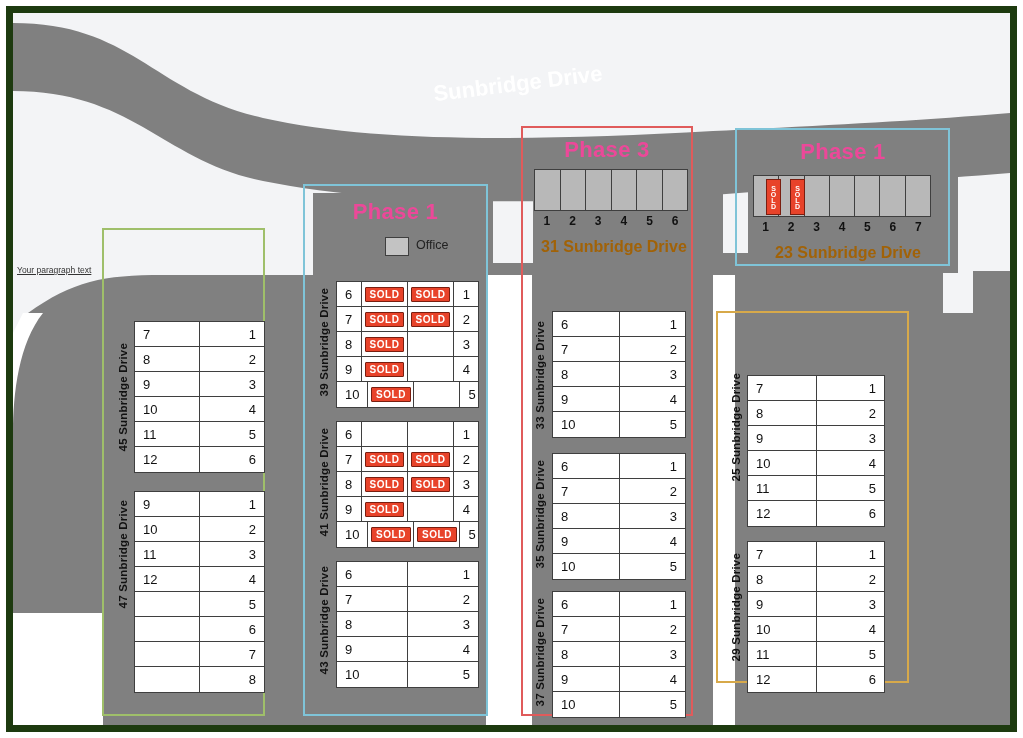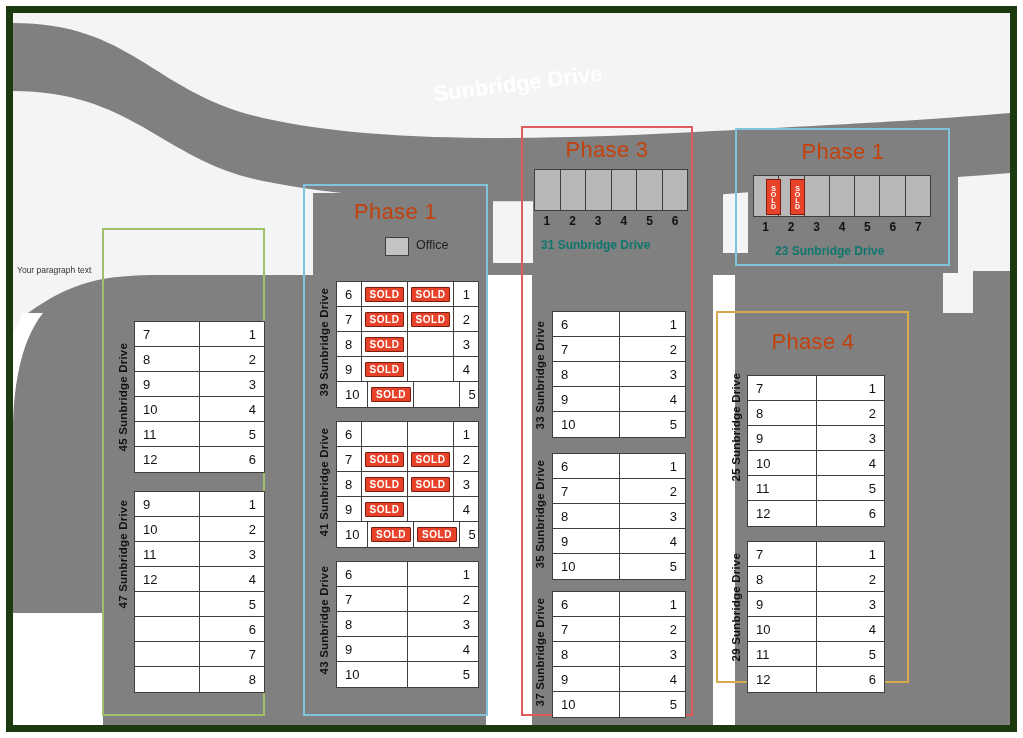--- a/index.html
+++ b/index.html
@@ -3,48 +3,48 @@
 <meta charset="utf-8">
 <style>
   html,body{margin:0;padding:0;background:#ffffff;}
   body{font-family:"Liberation Sans", sans-serif;}
   #root{position:relative;width:1023px;height:738px;background:#ffffff;overflow:hidden;}
   .frame{position:absolute;left:6px;top:6px;width:1011px;height:726px;border:7px solid #1d3a0f;box-sizing:border-box;background:#f3f4f6;}
   .canvas{position:absolute;left:13px;top:13px;width:997px;height:712px;overflow:hidden;}
   svg.roads{position:absolute;left:0;top:0;width:997px;height:712px;}
 
   .phase-box{position:absolute;box-sizing:border-box;}
-  .phase-title{position:absolute;font-weight:normal;color:#c2410c;letter-spacing:.3px;}
+  .phase-title{position:absolute;font-weight:bold;color:#ec4899;letter-spacing:.3px;}
 
   
   .lots{position:absolute;border:1px solid #3f3f3f;background:#ffffff;box-sizing:border-box;}
   .lots .row{display:flex;height:25px;border-bottom:1px solid #3f3f3f;box-sizing:border-box;}
   .lots .row:last-child{border-bottom:none;}
   .lots .cell{flex:1;display:flex;align-items:center;font-size:13px;color:#111;box-sizing:border-box;padding:0 8px;}
   .lots .cell.left{justify-content:flex-start;border-right:1px solid #3f3f3f;}
   .lots .cell.right{justify-content:flex-end;}
   .lots .cell.mid{flex:0 0 auto;width:46px;justify-content:center;border-right:1px solid #3f3f3f;}
   .sold{background:#e8432a;color:#fff;font-size:10px;font-weight:bold;border:1px solid #7a1e10;padding:1px 4px;border-radius:1px;letter-spacing:.5px;}
   .cell.soldcell{justify-content:center;}
 
   .vlabel{position:absolute;writing-mode:vertical-rl;transform:rotate(180deg);font-size:11.5px;color:#111;font-weight:600;letter-spacing:.2px;}
-  .hlabel{position:absolute;font-size:12px;color:#0f766e;font-weight:600;text-align:right;}
+  .hlabel{position:absolute;font-size:16px;color:#a16207;font-weight:600;text-align:right;}
 
   
   .strip{position:absolute;display:flex;border:1px solid #3f3f3f;background:#b8b8b8;box-sizing:border-box;}
   .strip .bay{flex:1;border-right:1px solid #3f3f3f;box-sizing:border-box;}
   .strip .bay:last-child{border-right:none;}
   .numrow{position:absolute;display:flex;}
   .numrow span{flex:1;text-align:center;font-size:12px;font-weight:bold;color:#111;}
 
   .vsold{position:absolute;background:#e8432a;border:1px solid #7a1e10;color:#fff;font-size:7px;font-weight:bold;width:13px;height:34px;display:flex;align-items:center;justify-content:center;writing-mode:vertical-rl;text-orientation:upright;letter-spacing:-1px;line-height:7px;}
 
   .office-swatch{position:absolute;width:22px;height:17px;background:#c3c3c3;border:1px solid #3f3f3f;}
   .office-label{position:absolute;font-size:12.5px;color:#222;text-align:right;}
-  .paragraph-note{position:absolute;font-size:8.5px;color:#333;}
+  .paragraph-note{position:absolute;font-size:8.5px;color:#333;text-decoration:underline;}
 </style>
 </head>
 <body>
 
 <div id="root">
   <div class="frame"></div>
 
   <div class="canvas">
 
     <svg class="roads" viewBox="0 0 997 712" preserveAspectRatio="none">
@@ -371,21 +371,20 @@
         <span>2</span>
         <span>3</span>
         <span>4</span>
         <span>5</span>
         <span>6</span>
         <span>7</span>
       </div>
     <div class="hlabel" style="left:762px;top:231px;">23 Sunbridge Drive</div>
 
     <div class="phase-box" style="left:703px;top:298px;width:193px;height:372px;border:2px solid #d7a94a;"></div>
-    <div class="phase-title" style="left:710px;top:316px;width:180px;text-align:center;font-size:22px;">Phase 4</div>
 
     <div class="vlabel" style="left:717px;top:360px;">25 Sunbridge Drive</div>
     <div class="lots" id="b25" style="left:734px;top:362px;width:138px;">
         <div class="row">
           <div class="cell left">7</div>
           <div class="cell right">1</div>
         </div>
         <div class="row">
           <div class="cell left">8</div>
           <div class="cell right">2</div>

